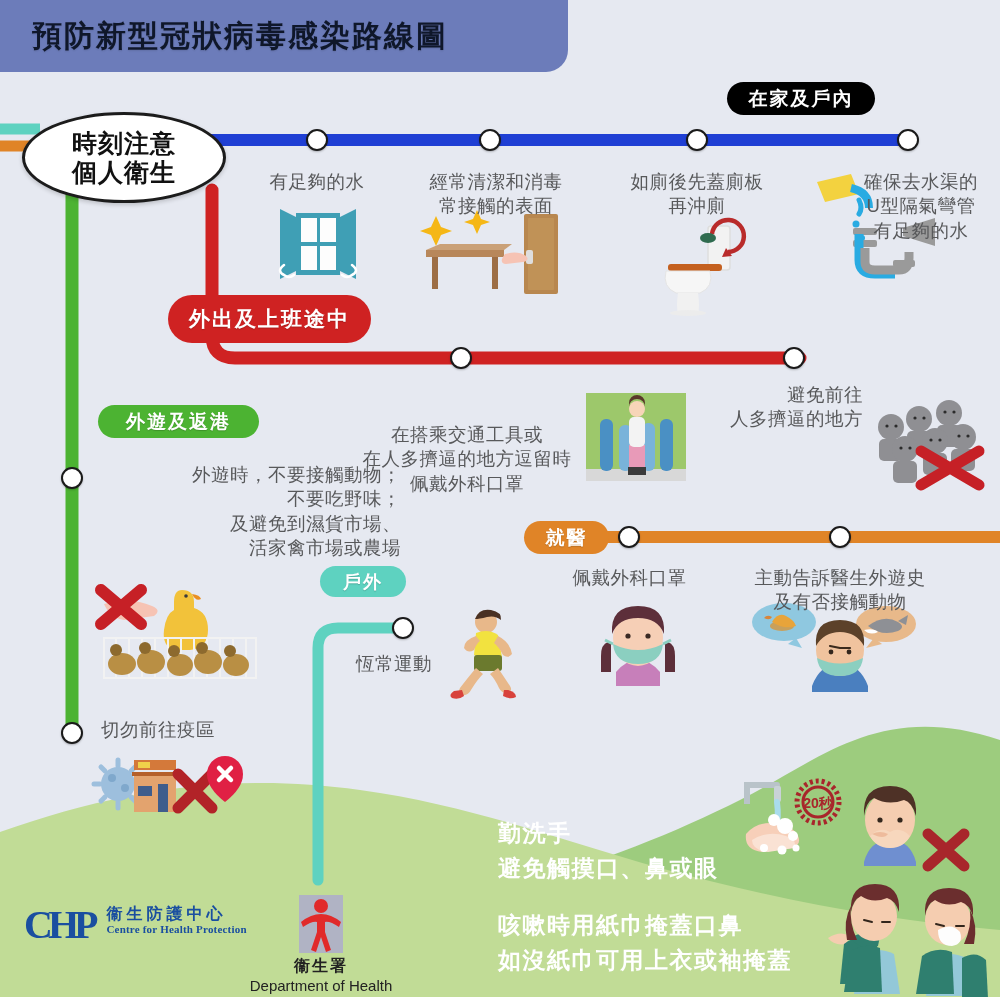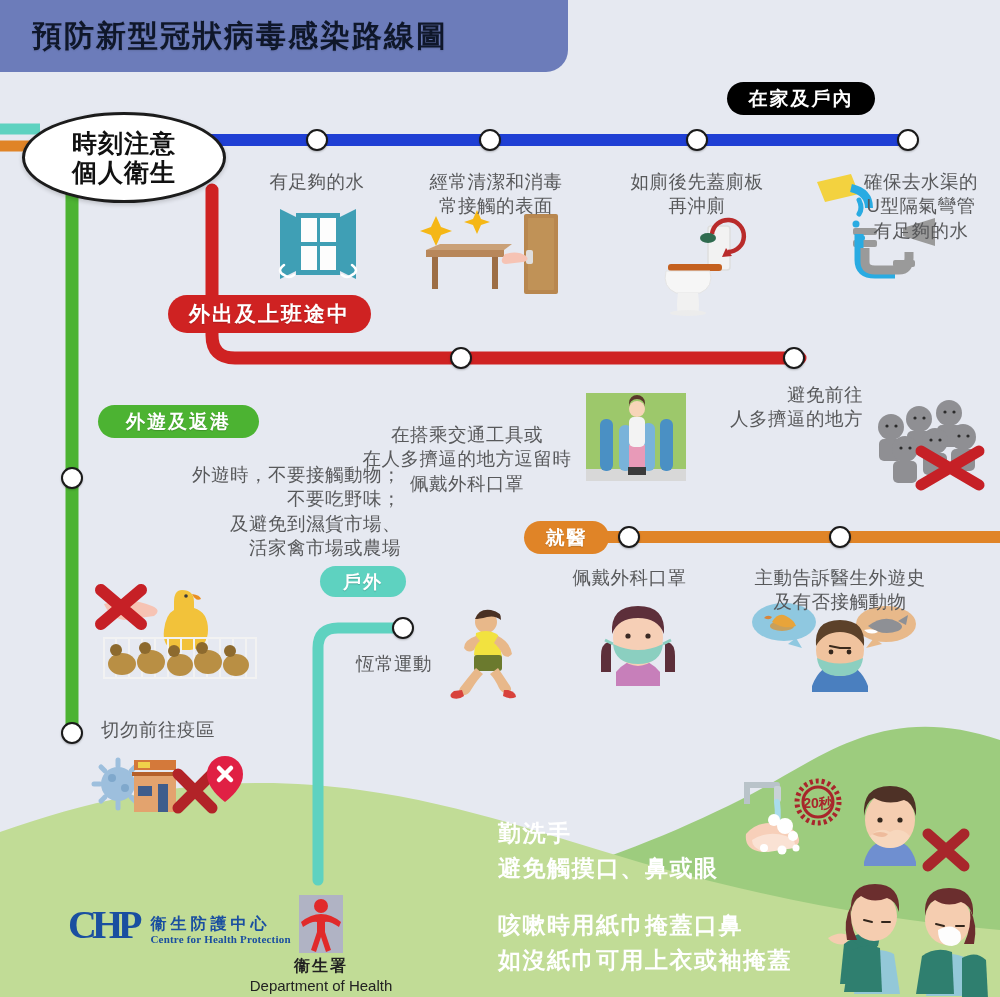--- a/index.html
+++ b/index.html
@@ -49,21 +49,21 @@
   }
 
   
   .badge{
     position:absolute;border-radius:999px;color:#fff;font-weight:bold;
     display:flex;align-items:center;justify-content:center;
     letter-spacing:2px;z-index:7;
     text-shadow:0 1px 1px rgba(0,0,0,.18);
   }
   #badge-home{left:727px;top:82px;width:148px;height:33px;background:#000000;font-size:19px;}
-  #badge-commute{left:168px;top:295px;width:203px;height:38px;background:#cf2222;font-size:21px;}
+  #badge-commute{left:168px;top:295px;width:203px;height:48px;background:#cf2222;font-size:21px;}
   #badge-travel{left:98px;top:405px;width:161px;height:33px;background:#4cb332;font-size:19px;}
   #badge-medical{left:524px;top:521px;width:85px;height:33px;background:#e08427;font-size:19px;}
   #badge-outdoor{left:320px;top:566px;width:86px;height:31px;background:#5ed2c0;font-size:18px;}
 
   
   .cap{
     position:absolute;color:#58595b;font-size:18.5px;line-height:1.32;
     text-align:center;z-index:5;white-space:pre-line;letter-spacing:.5px;
   }
   .cap.left{text-align:left;}
@@ -72,21 +72,21 @@
   .ico{position:absolute;z-index:4;}
   .ico svg{display:block;overflow:visible;}
 
   
   .greentext{
     position:absolute;color:#ffffff;font-size:23px;font-weight:bold;
     line-height:1.5;white-space:pre-line;letter-spacing:1.5px;z-index:8;
   }
 
   
-  #logo-chp{position:absolute;left:24px;top:905px;z-index:9;display:flex;align-items:flex-end;margin-left:44px;}
+  #logo-chp{position:absolute;left:24px;top:905px;z-index:9;display:flex;align-items:flex-start;}
   #logo-chp .chp-mark{font-family:"Liberation Serif",serif;font-size:40px;font-weight:bold;color:#1a4fa0;letter-spacing:-5px;line-height:1;}
   #logo-chp .chp-words{margin-left:13px;line-height:1.1;}
   #logo-chp .chp-cn{font-size:16px;font-weight:bold;color:#1a4fa0;letter-spacing:4px;}
   #logo-chp .chp-en{font-family:"Liberation Serif",serif;font-size:11px;font-weight:bold;color:#1a4fa0;letter-spacing:.2px;}
 
   #logo-doh{position:absolute;left:246px;top:895px;width:150px;text-align:center;z-index:9;}
   #logo-doh .doh-mark{width:44px;height:58px;background:#b0b3c4;margin:0 auto;position:relative;}
   #logo-doh .doh-cn{font-size:16px;font-weight:bold;color:#222;margin-top:3px;letter-spacing:2px;}
   #logo-doh .doh-en{font-size:15px;color:#222;letter-spacing:0;}
 </style>

